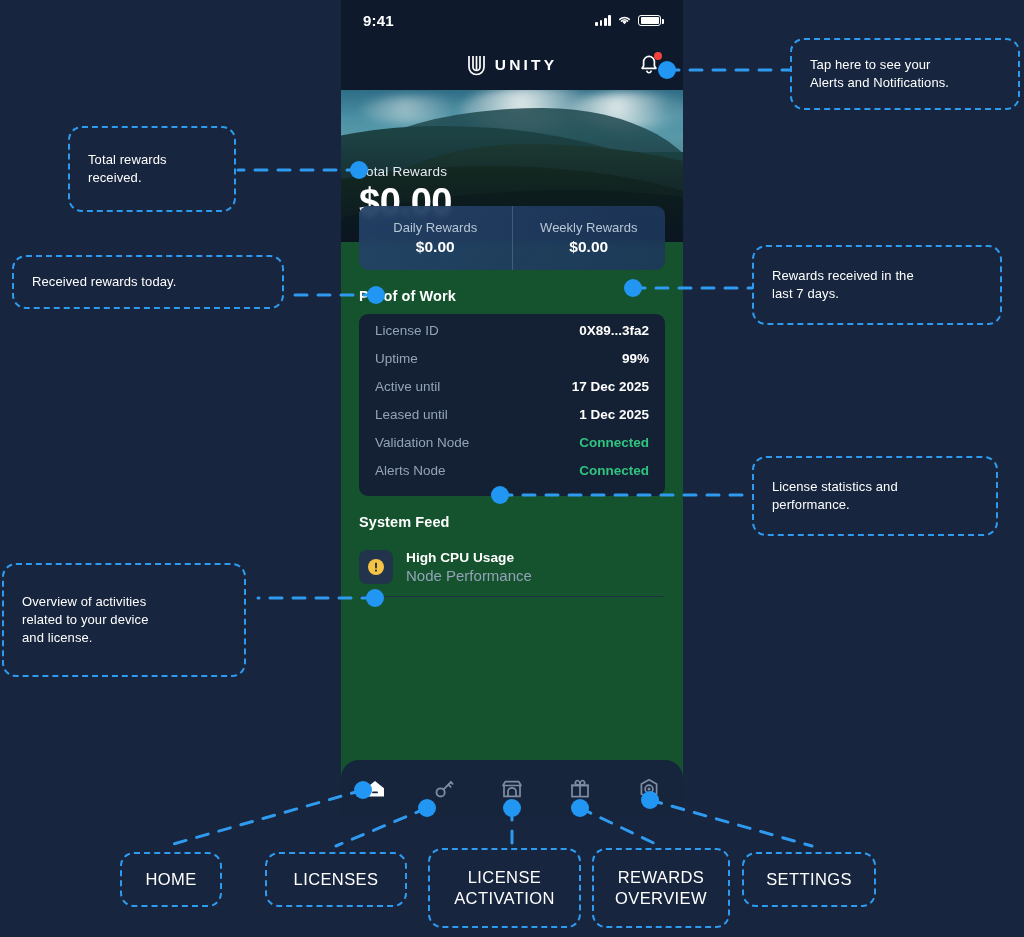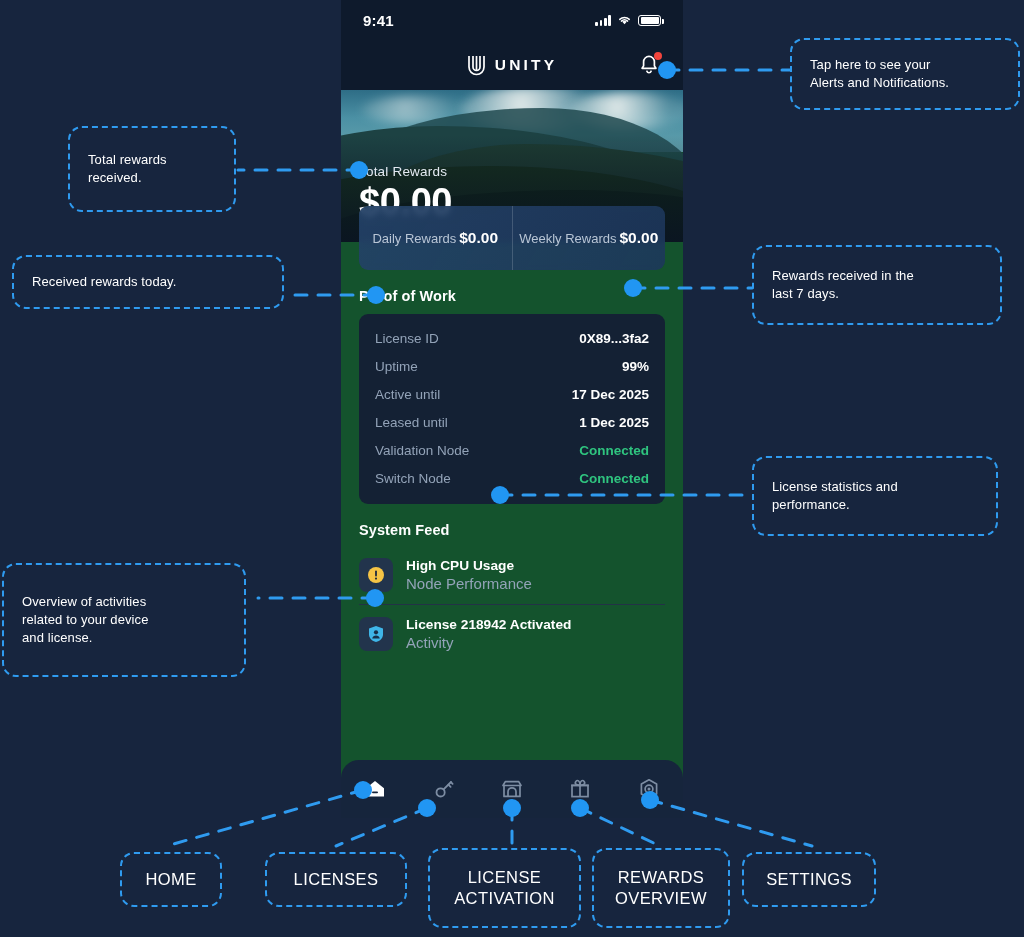--- a/index.html
+++ b/index.html
@@ -134,35 +134,35 @@
   .split {
     position: relative;
     margin: -36px 18px 0 18px;
     height: 64px;
     background: linear-gradient(120deg, rgba(36,66,104,.92), rgba(29,55,92,.88));
     border-radius: 9px;
     display: flex;
     z-index: 3;
     backdrop-filter: blur(3px);
   }
-  .split .col { flex: 1; display: flex; flex-direction: row; align-items: center; justify-content: center; gap: 3px; }
+  .split .col { flex: 1; display: flex; flex-direction: column; align-items: center; justify-content: center; gap: 3px; }
   .split .col + .col { border-left: 1px solid rgba(255,255,255,.17); }
   .split .k { color: #b9c6d6; font-size: 13px; }
   .split .v { color: #fff; font-size: 15.5px; font-weight: 700; }
 
   
   .section-title {
     color: #fff; font-size: 14.5px; font-weight: 700;
     margin: 18px 0 10px 18px; letter-spacing: .1px;
   }
   .pow-card {
     margin: 0 18px;
     background: #142134;
     border-radius: 9px;
-    padding: 10px 16px 12px 16px;
+    padding: 2px 16px 12px 16px;
   }
   .pow-row { display: flex; justify-content: space-between; align-items: center; padding: 6.5px 0; }
   .pow-k { color: #93a3b8; font-size: 13.5px; }
   .pow-v { color: #fff; font-size: 13.5px; font-weight: 700; }
   .pow-v.ok { color: #2fc47f; }
 
   
   .feed { margin: 0 18px; }
   .feed-item { display: flex; align-items: center; gap: 13px; padding: 10px 0; }
   .feed-ic {
@@ -361,54 +361,41 @@
       </div>
       <div class="pow-row">
         <span class="pow-k">Leased until</span>
         <span class="pow-v">1 Dec 2025</span>
       </div>
       <div class="pow-row">
         <span class="pow-k">Validation Node</span>
         <span class="pow-v ok">Connected</span>
       </div>
       <div class="pow-row">
-        <span class="pow-k">Switch Node</span>
+        <span class="pow-k">Alerts Node</span>
         <span class="pow-v ok">Connected</span>
       </div>
     </div>
 
     <div class="section-title">System Feed</div>
     <div class="feed">
       <div class="feed-item">
         <div class="feed-ic">
           <svg width="20" height="20" viewBox="0 0 20 20">
             <circle cx="10" cy="10" r="8" fill="#f5c445"></circle>
             <rect x="9.1" y="5.4" width="1.8" height="6" rx=".9" fill="#1c2a3e"></rect>
             <circle cx="10" cy="13.6" r="1.05" fill="#1c2a3e"></circle>
           </svg>
         </div>
         <div>
           <div class="feed-title">High CPU Usage</div>
           <div class="feed-sub">Node Performance</div>
         </div>
       </div>
       <div class="feed-sep"></div>
-      <div class="feed-item">
-        <div class="feed-ic">
-          <svg width="20" height="20" viewBox="0 0 20 20">
-            <path d="M10 2 L17 4.6 v5.6 c0 4.2-3 6.6-7 7.8 -4-1.2-7-3.6-7-7.8 V4.6 Z" fill="#3fb6e8"></path>
-            <circle cx="10" cy="8.3" r="2.1" fill="#17304a"></circle>
-            <path d="M6.2 14.4 a3.9 3.9 0 0 1 7.6 0 Z" fill="#17304a"></path>
-          </svg>
-        </div>
-        <div>
-          <div class="feed-title">License 218942 Activated</div>
-          <div class="feed-sub">Activity</div>
-        </div>
-      </div>
     </div>
 
     <div class="tabbar">
       <div class="tab">
         <svg width="24" height="24" viewBox="0 0 24 24">
           <path d="M12 4 L21 11.3 V19.6 H3 V11.3 Z" fill="#ffffff"></path>
           <rect x="9" y="14.4" width="6" height="1.9" rx=".95" fill="#16253c"></rect>
         </svg>
       </div>
       <div class="tab">

